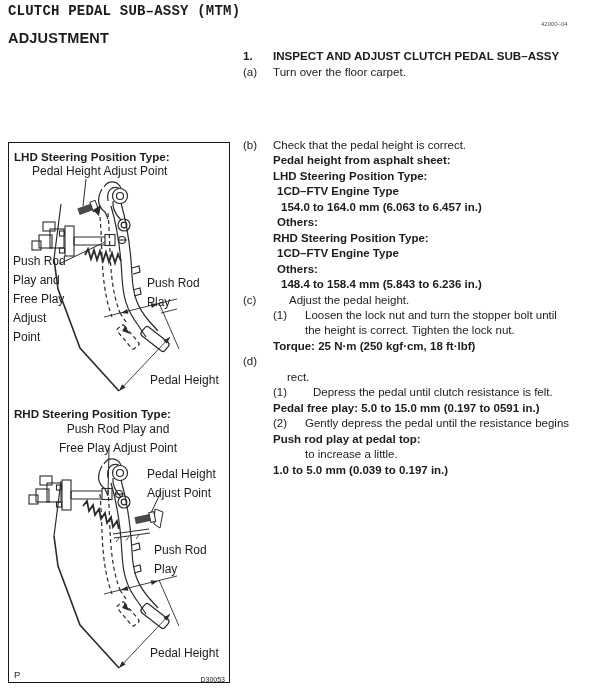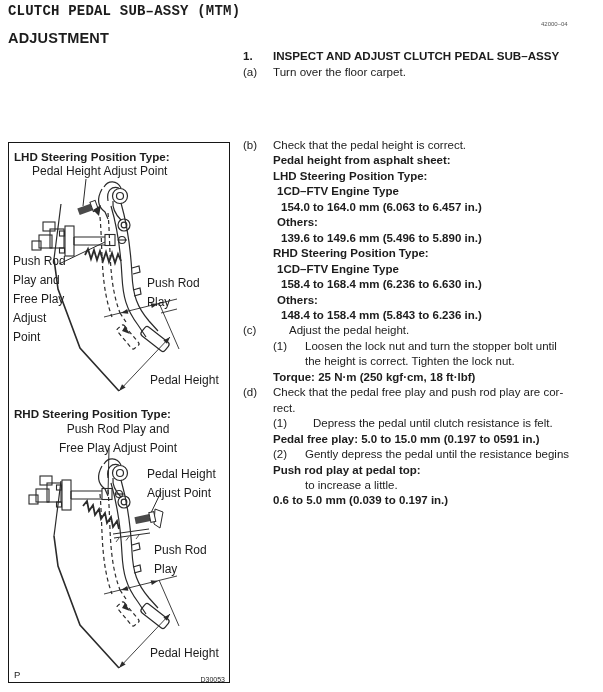--- a/index.html
+++ b/index.html
@@ -61,30 +61,24 @@
     <div class="pline b">
       <span class="ptxt" style="left: 34px;">1CD–FTV Engine Type</span>
     </div>
     <div class="pline b">
       <span class="ptxt" style="left: 38px;">154.0 to 164.0 mm (6.063 to 6.457 in.)</span>
     </div>
     <div class="pline b">
       <span class="ptxt" style="left: 34px;">Others:</span>
     </div>
     <div class="pline b">
-      <span class="ptxt" style="left: 38px;">139.6 to 149.6 mm (5.496 to 5.890 in.)</span>
-    </div>
-    <div class="pline b">
       <span class="ptxt" style="left: 30px;">RHD Steering Position Type:</span>
     </div>
     <div class="pline b">
       <span class="ptxt" style="left: 34px;">1CD–FTV Engine Type</span>
-    </div>
-    <div class="pline b">
-      <span class="ptxt" style="left: 38px;">158.4 to 168.4 mm (6.236 to 6.630 in.)</span>
     </div>
     <div class="pline b">
       <span class="ptxt" style="left: 34px;">Others:</span>
     </div>
     <div class="pline b">
       <span class="ptxt" style="left: 38px;">148.4 to 158.4 mm (5.843 to 6.236 in.)</span>
     </div>
     <div class="pline">
       <span class="pnum" style="left: 0px;">(c)</span>
       <span class="ptxt" style="left: 30px; margin-left: 16px;">Adjust the pedal height.</span>
@@ -94,44 +88,43 @@
       <span class="ptxt" style="left: 62px;">Loosen the lock nut and turn the stopper bolt until</span>
     </div>
     <div class="pline">
       <span class="ptxt" style="left: 62px;">the height is correct. Tighten the lock nut.</span>
     </div>
     <div class="pline b">
       <span class="ptxt" style="left: 30px;">Torque: 25 N·m (250 kgf·cm, 18 ft·lbf)</span>
     </div>
     <div class="pline">
       <span class="pnum" style="left: 0px;">(d)</span>
-      <span class="ptxt" style="left: 30px;">Check that the pedal free play and push rod play are cor-</span>
-    </div>
-    <div class="pline">
-      <span class="ptxt" style="left: 30px; text-align: right;">rect.</span>
+    </div>
+    <div class="pline">
+      <span class="ptxt" style="left: 44px; text-align: right;">rect.</span>
     </div>
     <div class="pline">
       <span class="pnum" style="left: 30px;">(1)</span>
       <span class="ptxt" style="left: 70px;">Depress the pedal until clutch resistance is felt.</span>
     </div>
     <div class="pline b">
       <span class="ptxt" style="left: 30px;">Pedal free play: 5.0 to 15.0 mm (0.197 to 0591 in.)</span>
     </div>
     <div class="pline">
       <span class="pnum" style="left: 30px;">(2)</span>
       <span class="ptxt" style="left: 62px;">Gently depress the pedal until the resistance begins</span>
     </div>
     <div class="pline b">
       <span class="ptxt" style="left: 30px;">Push rod play at pedal top:</span>
     </div>
     <div class="pline">
       <span class="ptxt" style="left: 62px;">to increase a little.</span>
     </div>
     <div class="pline b">
-      <span class="ptxt" style="left: 30px;">0.6 to 5.0 mm (0.039 to 0.197 in.)</span>
+      <span class="ptxt" style="left: 30px;">1.0 to 5.0 mm (0.039 to 0.197 in.)</span>
     </div>
   </div>
 
 <div class="abs" id="figure-box">
   <svg id="figure-svg" width="219" height="538" viewBox="0 0 219 538" xmlns="http://www.w3.org/2000/svg">
     <defs>
       <g id="mc" stroke="#2b2b2b" fill="none" stroke-width="1.1">
         <rect x="30" y="92" width="13" height="13"></rect>
         <rect x="41" y="86" width="14" height="19"></rect>
         <rect x="23" y="98" width="9" height="9"></rect>

